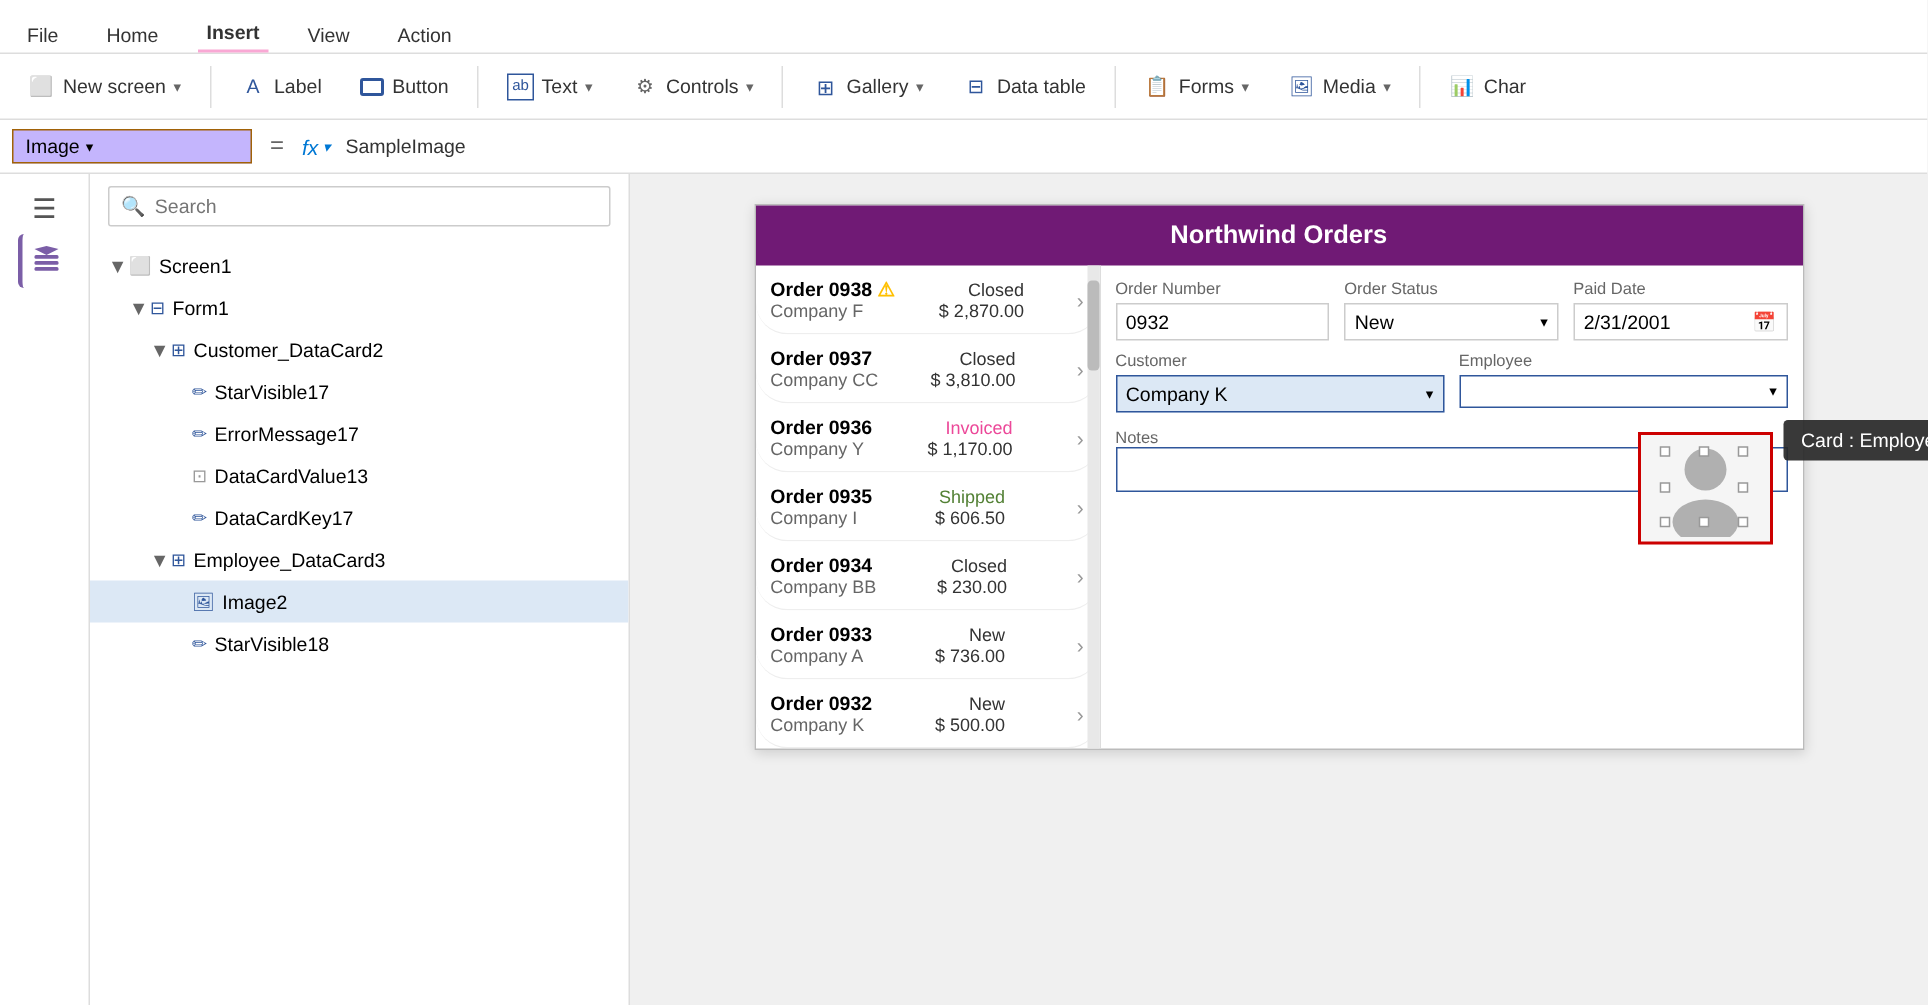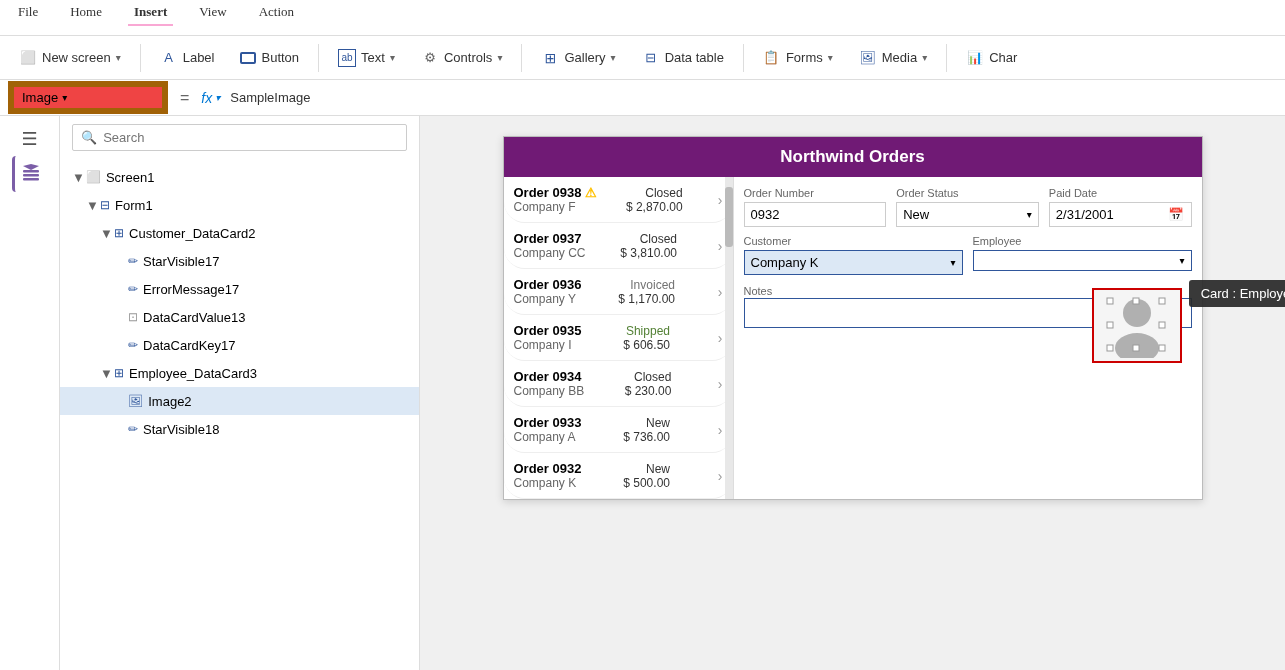--- a/index.html
+++ b/index.html
@@ -1,22 +1,22 @@
 <!DOCTYPE html>
 <html><head>
   <meta charset="utf-8">
   <style>
     * { box-sizing: border-box; margin: 0; padding: 0; }
     body { font-family: 'Segoe UI', sans-serif; font-size: 13px; background: #f3f3f3; overflow: hidden; width: 1285px; height: 670px; }
 
     
     .menu-bar {
-      display: flex; align-items: flex-start; height: 36px;
+      display: flex; align-items: flex-end; height: 36px;
       background: #fff; border-bottom: 1px solid #ddd;
-      padding: 0 12px; gap: 20px; font-family: Liberation Serif, serif;
+      padding: 0 12px; gap: 20px;
     }
     .menu-item { font-size: 13px; color: #333; cursor: pointer; padding: 4px 6px; }
     .menu-item.active { font-weight: 700; border-bottom: 2px solid #f9a8d4; }
 
     
     .toolbar {
       display: flex; align-items: center; height: 44px;
       background: #fff; border-bottom: 1px solid #ddd;
       padding: 0 8px; gap: 4px;
     }
@@ -31,22 +31,22 @@
     .toolbar-icon { width: 18px; height: 18px; display: inline-flex; align-items: center; justify-content: center; }
 
     
     .formula-bar {
       display: flex; align-items: center; height: 36px;
       background: #fff; border-bottom: 1px solid #ddd;
       padding: 0 8px; gap: 6px;
     }
     .formula-selector {
       display: flex; align-items: center; gap: 4px;
-      border: 6px solid #a16207; padding: 3px 8px; min-width: 160px;
-      background: #ef4444; cursor: pointer; font-size: 13px;
+      border: 1px solid #a16207; padding: 3px 8px; min-width: 160px;
+      background: #c4b5fd; cursor: pointer; font-size: 13px;
     }
     .formula-eq { font-size: 16px; color: #666; padding: 0 6px; }
     .formula-fx { display: flex; align-items: center; gap: 3px; color: #0078d4; font-style: italic; font-size: 14px; }
     .formula-input { flex: 1; font-size: 13px; color: #333; padding: 2px 4px; }
 
     
     .main-layout { display: flex; height: calc(670px - 36px - 44px - 36px); }
 
     
     .sidebar {
@@ -101,21 +101,21 @@
     .order-item {
       display: flex; align-items: center; justify-content: space-between;
       padding: 8px 10px; border-bottom: 1px solid #eee; cursor: pointer; border-radius: 21px;
     }
     .order-left { display: flex; flex-direction: column; }
     .order-id { font-weight: 600; font-size: 13px; }
     .order-company { font-size: 12px; color: #666; }
     .order-right { display: flex; flex-direction: column; align-items: flex-end; }
     .order-status { font-size: 12px; }
     .order-status.closed { color: #333; }
-    .order-status.invoiced { color: #737373; text-align: right; }
+    .order-status.invoiced { color: #ec4899; text-align: right; }
     .order-status.shipped { color: #538135; }
     .order-status.new { color: #333; }
     .order-amount { font-size: 12px; color: #333; }
     .order-chevron { color: #999; font-size: 14px; margin-left: 6px; }
 
     .detail-panel { flex: 1; padding: 10px; position: relative; border-radius: 25px; }
     .detail-row { display: flex; gap: 10px; margin-bottom: 8px; }
     .detail-field { display: flex; flex-direction: column; flex: 1; }
     .field-label { font-size: 11px; color: #666; margin-bottom: 3px; }
     .field-input {

